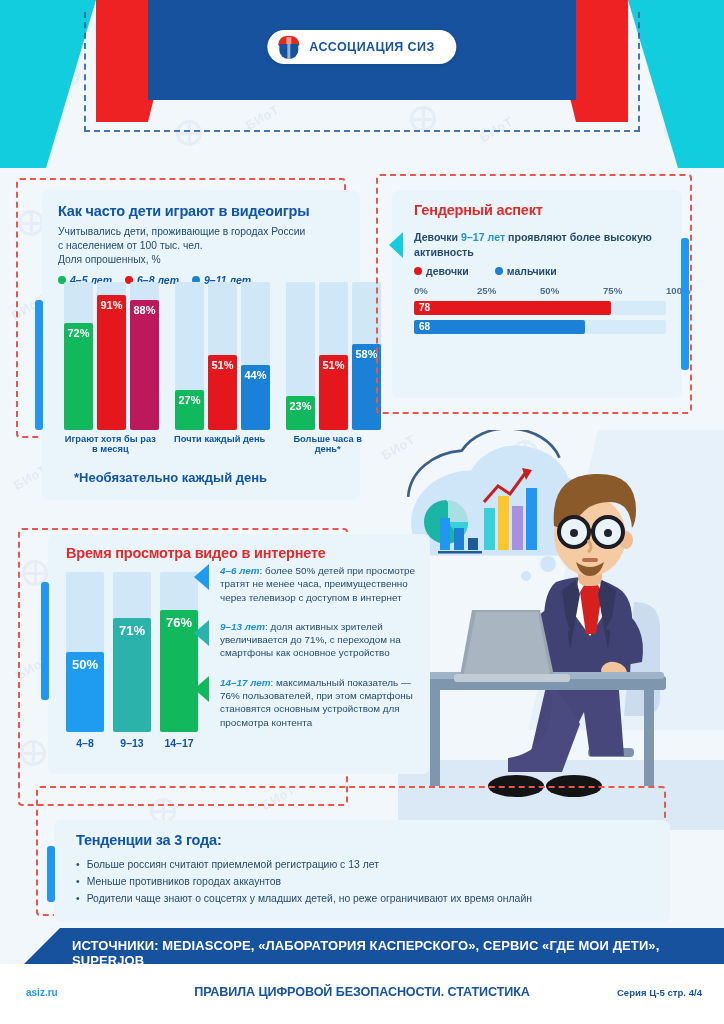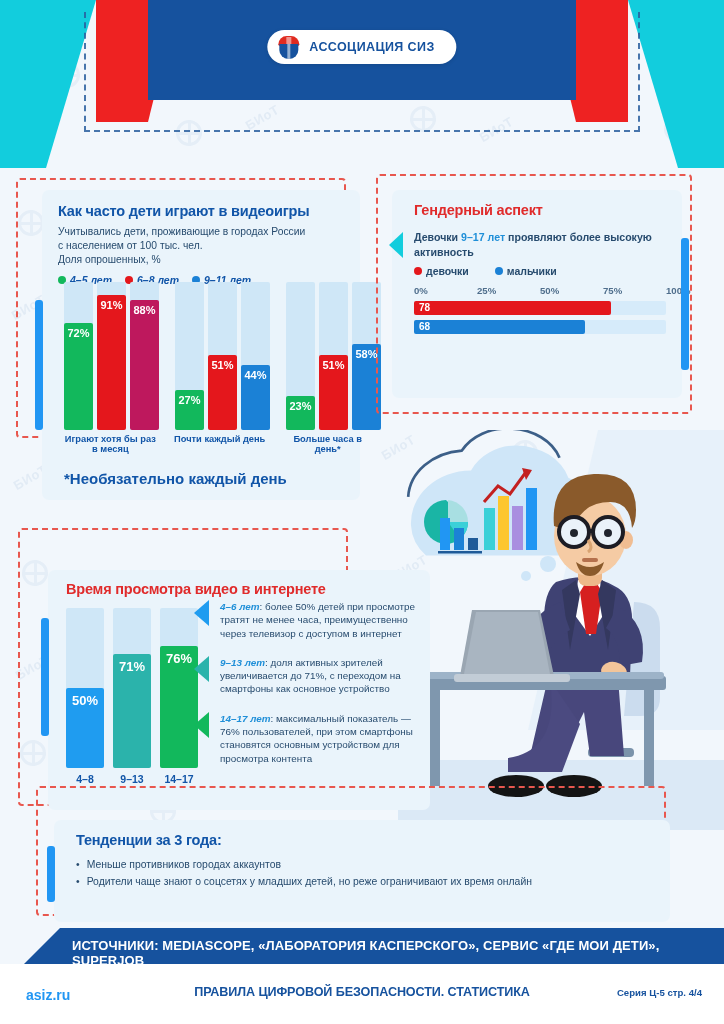--- a/index.html
+++ b/index.html
@@ -80,21 +80,21 @@
   .grp { display: flex; gap: 4px; align-items: flex-end; height: 100%; }
   .grp + .grp { margin-left: 16px; }
   .bcol { position: relative; width: 29px; height: 100%;
           background: #cfe7f7; border-radius: 2px; display: flex; align-items: flex-end; }
   .bar { width: 100%; border-radius: 2px; position: relative; }
   .bar span { position: absolute; top: 4px; left: 0; right: 0; text-align: center;
               color: #fff; font-size: 11px; font-weight: bold; }
   .catrow { position: absolute; left: 22px; top: 244px; width: 310px;
             display: flex; font-size: 9.3px; font-weight: bold; color: #1155a8; }
   .cat { text-align: center; }
-  .note { position: absolute; left: 22px; top: 280px; font-size: 15px;
+  .note { position: absolute; left: 32px; top: 280px; font-size: 13px;
           font-weight: bold; color: #1155a8; }
 
   
   .arrow-l { position: absolute; width: 0; height: 0;
              border-top: 13px solid transparent; border-bottom: 13px solid transparent; }
   .gline { color: #274b6e; font-size: 10.6px; line-height: 14.5px; font-weight: 600; }
   .gline b { color: #1f8fd8; }
   .axis { display: flex; font-size: 9.6px; font-weight: bold; color: #4f6e8c; margin-top: 8px; }
   .hbar-track { height: 14px; background: #d6ebfa; border-radius: 2px; position: relative;
                 margin-top: 5px; }
@@ -122,21 +122,21 @@
 
   
   .sources { position: absolute; left: 0; bottom: 60px; width: 724px; height: 36px;
              background: #16529e;
              clip-path: polygon(60px 0, 724px 0, 724px 36px, 24px 36px); }
   .sources span { position: absolute; left: 72px; top: 10px; color: #fff;
                   font-size: 13px; font-weight: bold; letter-spacing: .1px; }
   .footer { position: absolute; left: 0; bottom: 0; width: 724px; height: 60px;
             background: #ffffff; }
   .f-site { position: absolute; left: 26px; top: 23px; color: #2196f3;
-            font-size: 14px; font-weight: bold; }
+            font-size: 10px; font-weight: bold; }
   .f-mid { position: absolute; left: 50%; transform: translateX(-50%); top: 21px;
            color: #16529e; font-size: 12.6px; font-weight: bold; letter-spacing: -.1px; }
   .f-ser { position: absolute; right: 22px; top: 23px; color: #16529e;
            font-size: 9.6px; font-weight: bold; }
 
   
   .illus { position: absolute; left: 398px; top: 430px; width: 326px; height: 400px; }
 </style>
 </head>
 <body>
@@ -433,21 +433,21 @@
       <g>
         <path d="M62,246 l12,-66 l68,0 l14,66 z" fill="#9aa6b2"></path>
         <path d="M66,244 l12,-62 l62,0 l12,62 z" fill="#a9b5c1"></path>
         <rect x="56" y="244" width="116" height="8" rx="3" fill="#c2ccd6"></rect>
       </g>
     </svg>
   </div>
 
   <div class="dash-frame" style="left:18px; top:528px; width:330px; height:278px;"></div>
 
-  <div class="card" style="left:48px; top:570px; width:382px; height:240px;">
+  <div class="card" style="left:48px; top:534px; width:382px; height:240px;">
     <div class="card-accent-l" style="top:48px; height:118px;"></div>
 
     <div style="padding:11px 0 0 18px;">
       <h2 class="card-title red-title">Время просмотра видео в интернете</h2>
     </div>
 
     <div class="chart2">
       <div class="vcol">
         <div class="vbar" style="height:50%;background:#1f9cf0">
           <span>50%</span>
@@ -493,20 +493,23 @@
   </div>
 
   <div class="dash-frame" style="left:36px; top:786px; width:630px; height:130px;"></div>
 
   <div class="card" style="left:54px; top:820px; width:616px; height:102px;">
     <div class="card-accent-l" style="top:26px; height:56px;"></div>
     <div style="padding:12px 20px 0 22px;">
       <h2 class="card-title blue-title">Тенденции за 3 года:</h2>
       <div style="margin-top:8px;">
         <div class="tr-item">
+          <span>Больше россиян считают приемлемой регистрацию с 13 лет</span>
+          </div>
+        <div class="tr-item">
           <span>Меньше противников городах аккаунтов</span>
           </div>
         <div class="tr-item">
           <span>Родители чаще знают о соцсетях у младших детей, но реже ограничивают их время онлайн</span>
           </div>
       </div>
     </div>
   </div>
 
   <div class="sources">

